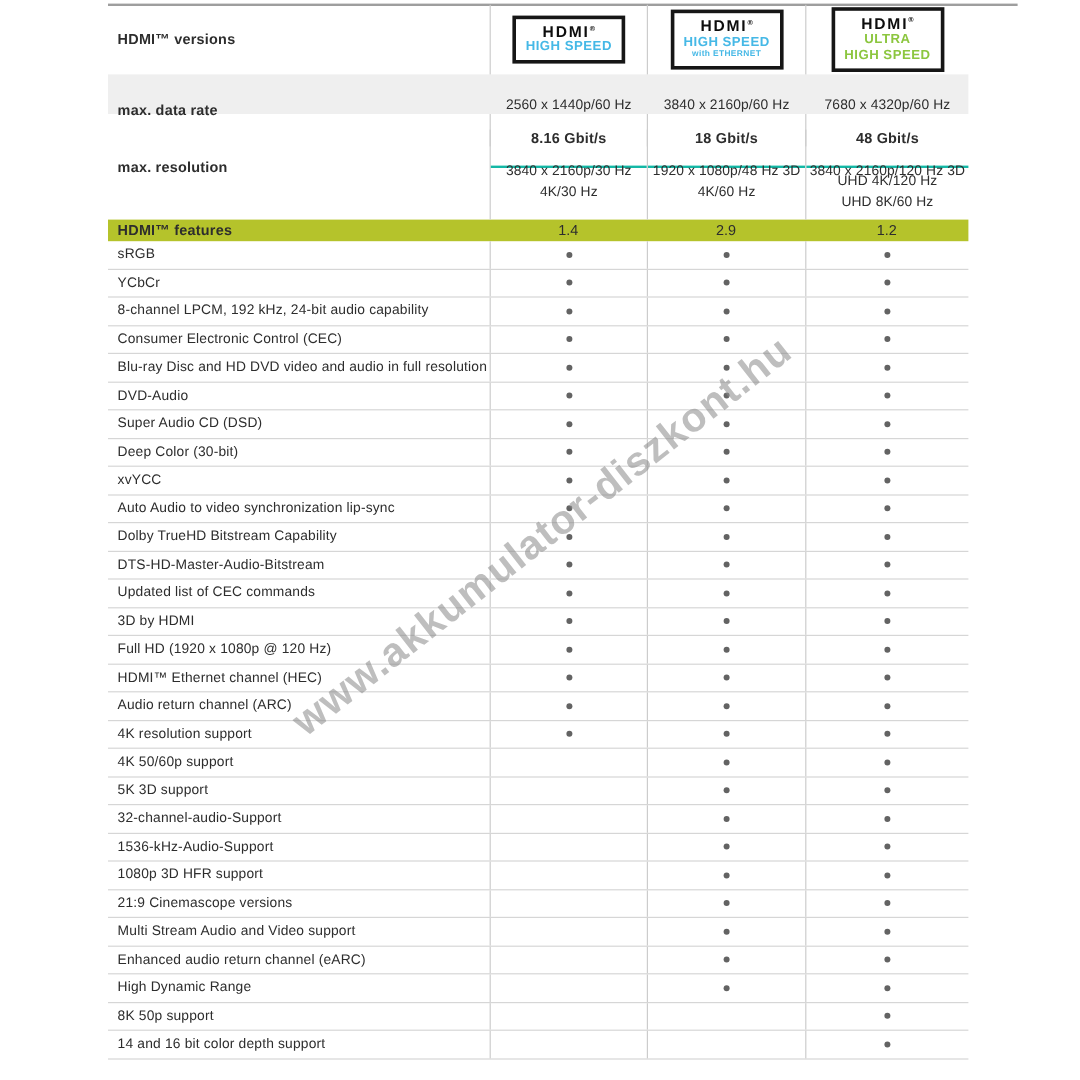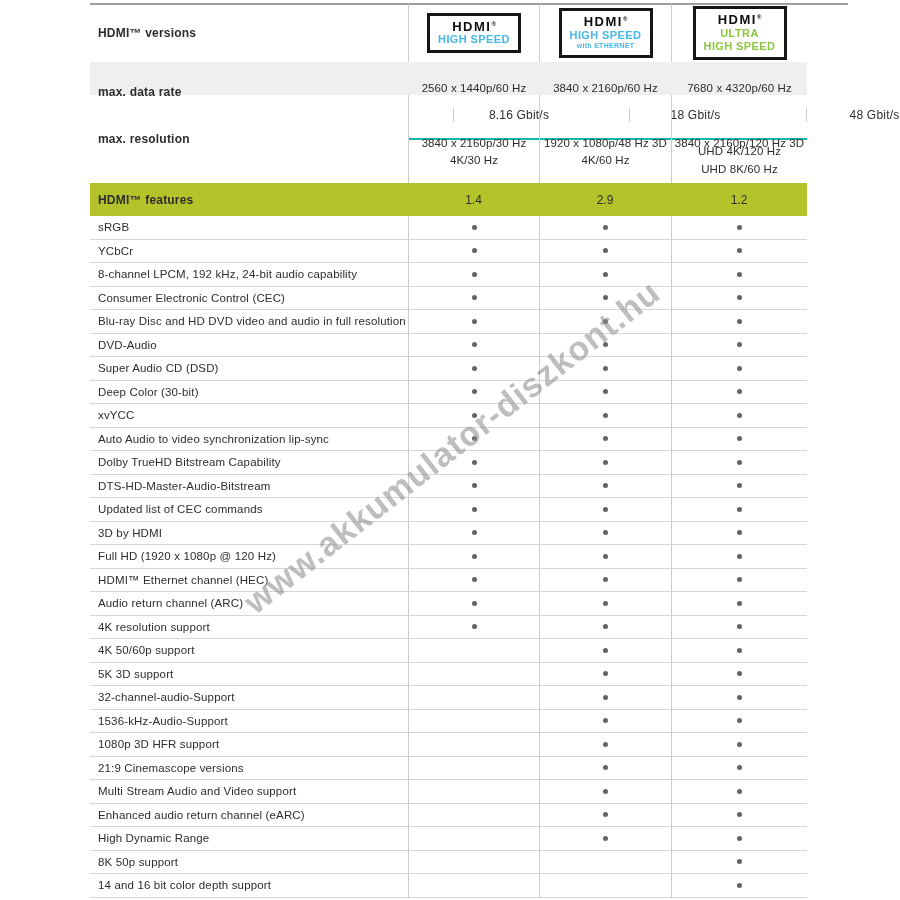--- a/index.html
+++ b/index.html
@@ -24,33 +24,33 @@
   .row-header{height:58px;}
   .logo-box{border:3px solid #161616;background:#fff;padding:4px 7px;min-width:94px;text-align:center;}
   .logo-brand{font-weight:bold;font-size:13px;letter-spacing:1.5px;color:#0d0d0d;line-height:1.05;}
   .logo-brand sup{font-size:6px;vertical-align:super;letter-spacing:0;}
   .logo-line{font-weight:bold;font-size:11px;letter-spacing:0.4px;line-height:1.2;}
   .logo-line.sub{font-size:7px;letter-spacing:0.3px;}
   .logo-line:empty{display:none;}
   .cyan{color:var(--brand-cyan);}
   .green{color:var(--brand-green);}
   
-  .row-datarate{height:33px;background:var(--band-gray);gap:45px;}
+  .row-datarate{height:33px;background:var(--band-gray);}
   .bold-label{font-weight:bold;font-size:12px;letter-spacing:0.2px;}
-  .rate-val{font-weight:normal;font-size:12px;letter-spacing:0.2px;margin-top:46px;}
+  .rate-val{font-weight:bold;font-size:12px;letter-spacing:0.2px;margin-top:46px;}
   
   .row-resolution{height:88px;}
   .res-col{display:flex;flex-direction:column;align-items:stretch;justify-content:flex-start;}
   .res-top,.res-bottom{display:flex;flex-direction:column;align-items:center;justify-content:center;
     font-size:11.5px;line-height:1.55;letter-spacing:0.1px;text-align:center;}
   .res-top{height:45px;border-bottom:2px solid #14b8a6;gap:37px;}
   .res-bottom{height:42px;}
   .res-line:empty{display:none;}
   
-  .row-features-head{height:33px;background:var(--highlight-green);}
+  .row-features-head{height:18px;background:var(--highlight-green);}
   .version-val{font-weight:normal;font-size:12px;}
   
   .frow{height:23.5px;border-bottom:1px solid #d6d6d6;}
   .flabel{font-size:11.5px;letter-spacing:0.15px;padding-left:8px;justify-content:flex-start;white-space:nowrap;}
   .dot{width:5px;height:5px;border-radius:50%;background:var(--dot-gray);display:inline-block;}
   
   .watermark{position:absolute;left:452px;top:447px;transform:translate(-50%,-50%) rotate(-38deg);
     font-size:34px;font-weight:bold;color:#8a8a8a;opacity:0.55;letter-spacing:1px;white-space:nowrap;
     text-shadow:0 0 2px rgba(255,255,255,0.8);pointer-events:none;}
 </style>

